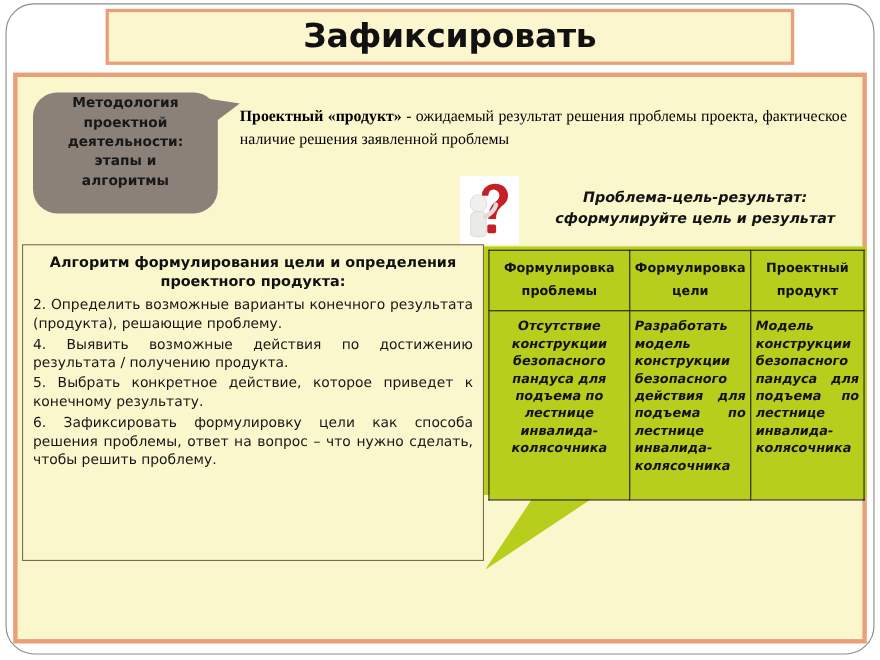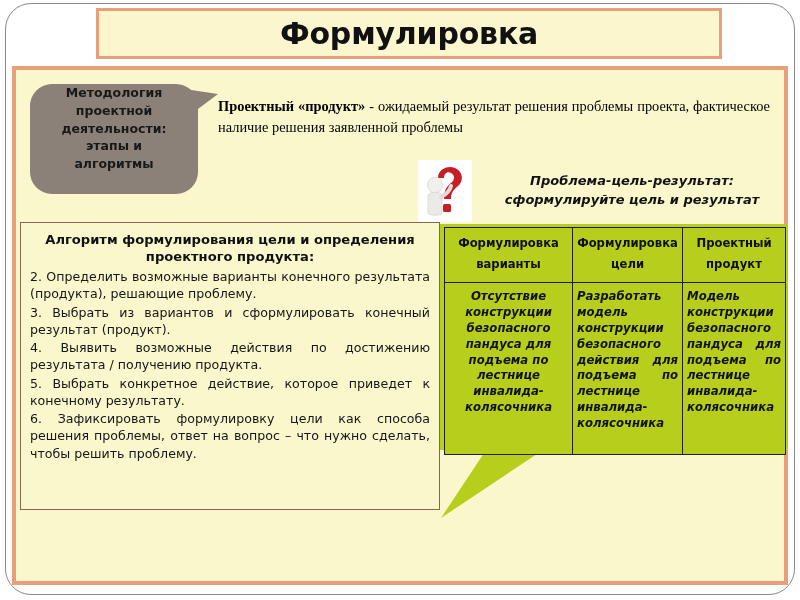--- a/index.html
+++ b/index.html
@@ -242,21 +242,21 @@
   col.c3 { width: 103px; }
 </style>
 </head>
 <body>
 
 <div id="slide">
 
   <div id="outer-frame"></div>
 
   <div id="title-box">
-    <div id="title-text">Формулировка</div>
+    <div id="title-text">Зафиксировать</div>
   </div>
 
   <div id="content-panel"></div>
 
   <div id="gray-bubble-tail"></div>
   <div id="gray-bubble">
     <div id="gray-bubble-text">Методология
 проектной
 деятельности:
 этапы и
@@ -282,40 +282,39 @@
   </div>
 
   <div id="pgr-caption">
     <div>Проблема-цель-результат:</div>
     <div>сформулируйте цель и результат</div>
   </div>
 
   <div id="algo-box">
     <div id="algo-title">Алгоритм формулирования цели и определения проектного продукта:</div>
     <p class="algo-item">2. Определить возможные варианты конечного результата (продукта), решающие проблему.</p>
-    <p class="algo-item">3. Выбрать из вариантов и сформулировать конечный результат (продукт).</p>
     <p class="algo-item">4. Выявить возможные действия по достижению результата / получению продукта.</p>
     <p class="algo-item">5. Выбрать конкретное действие, которое приведет к конечному результату.</p>
     <p class="algo-item">6. Зафиксировать формулировку цели как способа решения проблемы, ответ на вопрос – что нужно сделать, чтобы решить проблему.</p>
   </div>
 
   <div id="green-bubble"></div>
   <div id="green-tail-shape">
       <div></div>
     </div>
 
   <table id="result-table">
     <colgroup>
       <col class="c1">
         <col class="c2">
         <col class="c3">
     </colgroup>
     <thead>
       <tr>
-        <th>Формулировка варианты</th>
+        <th>Формулировка проблемы</th>
         <th>Формулировка цели</th>
         <th>Проектный продукт</th>
       </tr>
     </thead>
     <tbody>
       <tr>
         <td class="cell-center">Отсутствие конструкции безопасного пандуса для подъема по лестнице инвалида-колясочника</td>
         <td class="cell-justify">Разработать модель конструкции безопасного действия для подъема по лестнице инвалида-колясочника</td>
         <td class="cell-justify">Модель конструкции безопасного пандуса для подъема по лестнице инвалида-колясочника</td>
       </tr>

